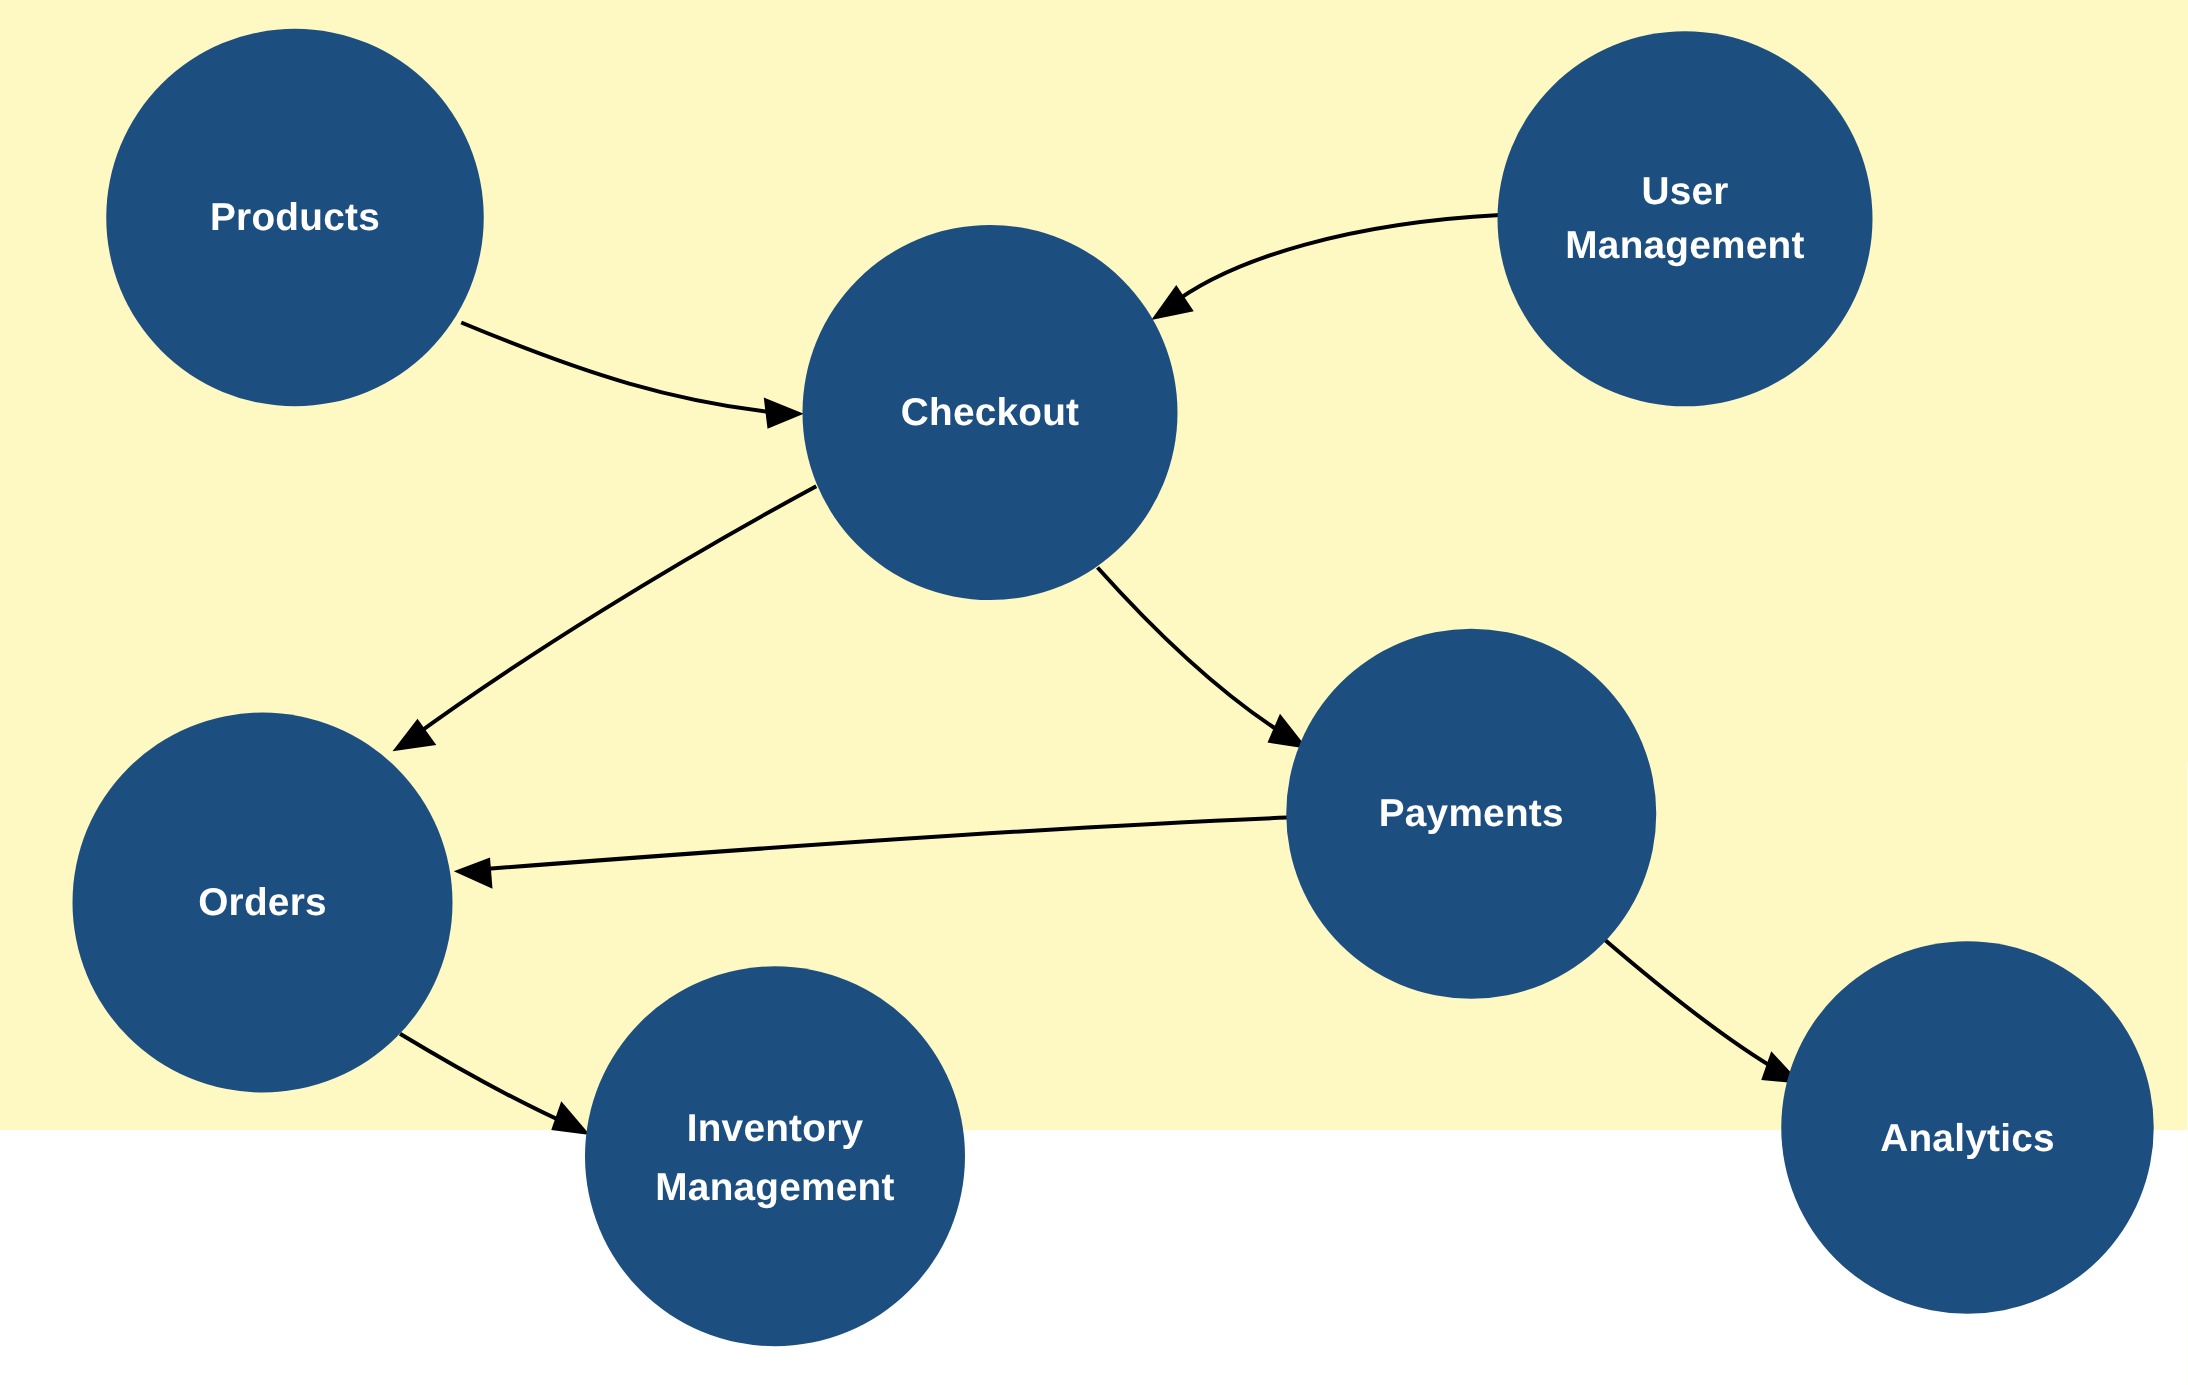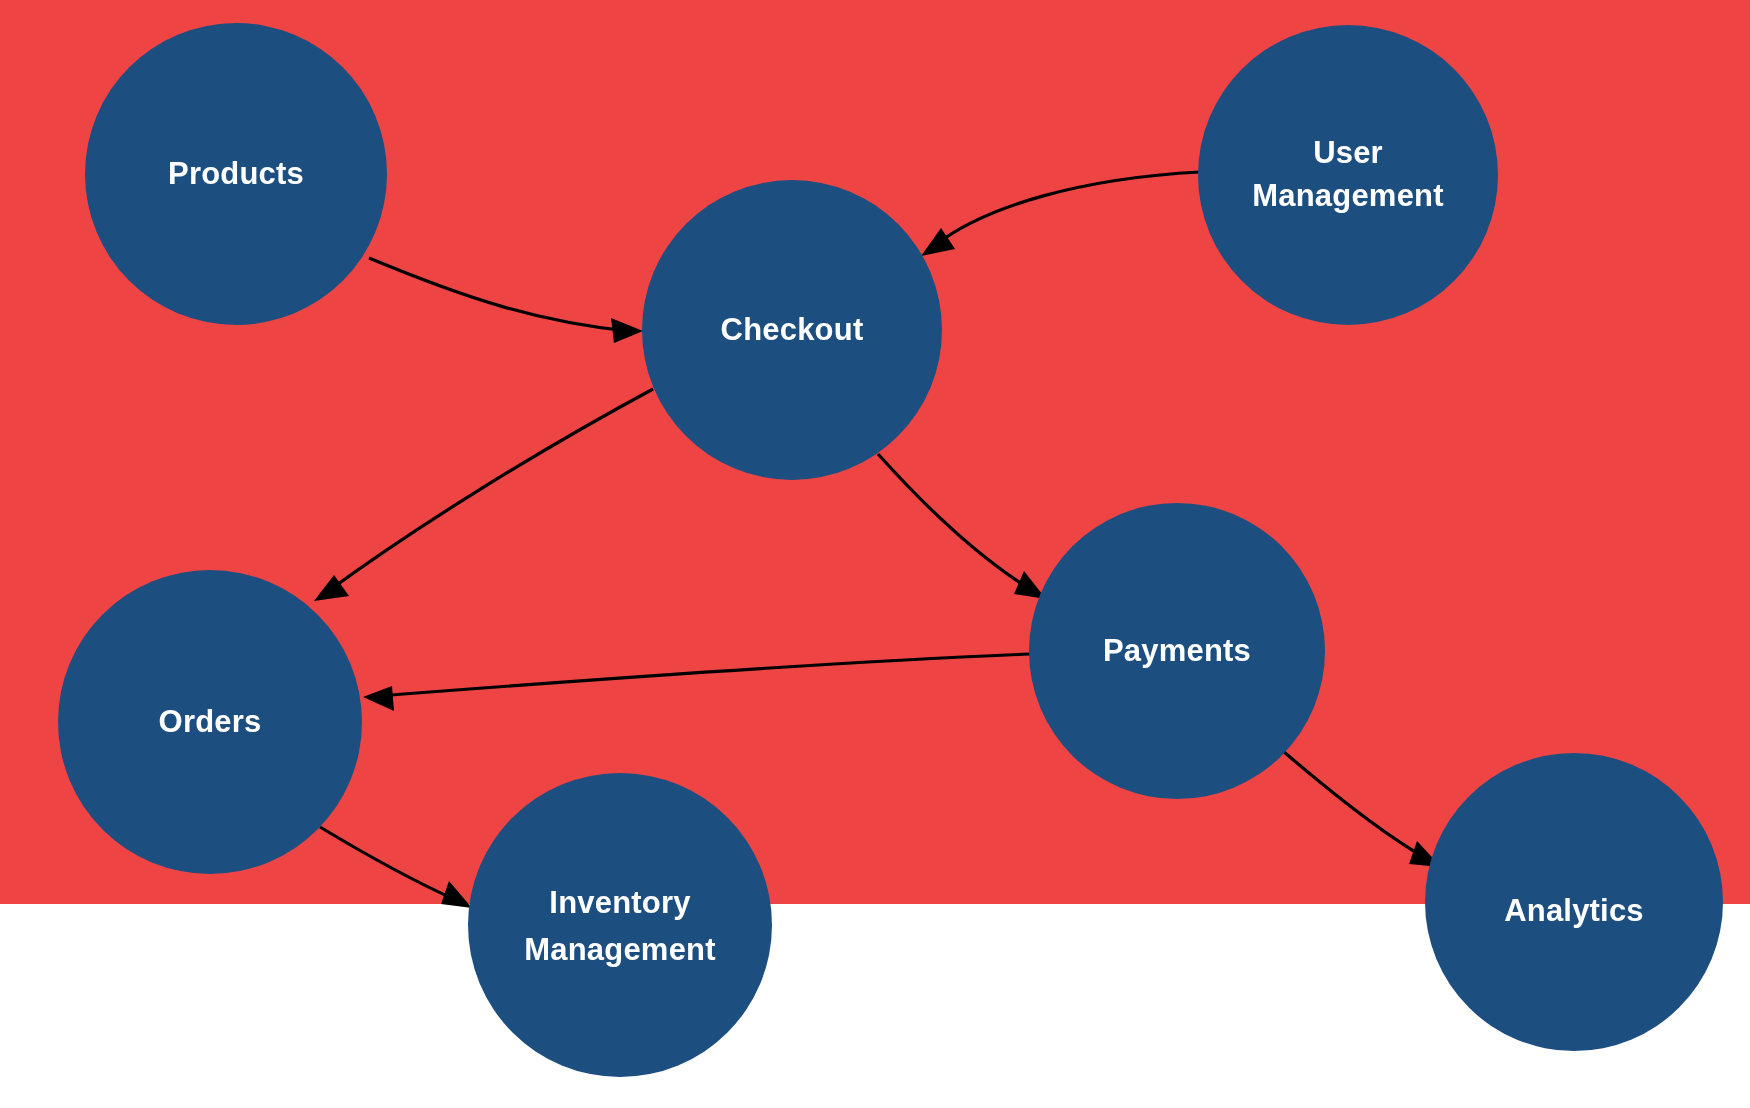--- a/index.html
+++ b/index.html
@@ -11,21 +11,21 @@
   body {
     width: 1750px;
     height: 1108px;
     overflow: hidden;
     font-family: "Liberation Sans", sans-serif;
   }
   #diagram-canvas {
     position: relative;
     width: 1750px;
     height: 904px;
-    background: #ef4444;
+    background: #fef9c3;
   }
   svg#graph {
     display: block;
     width: 1750px;
     height: 1108px;
   }
   .node-circle {
     fill: #1d4e80;
     stroke: none;
   }

